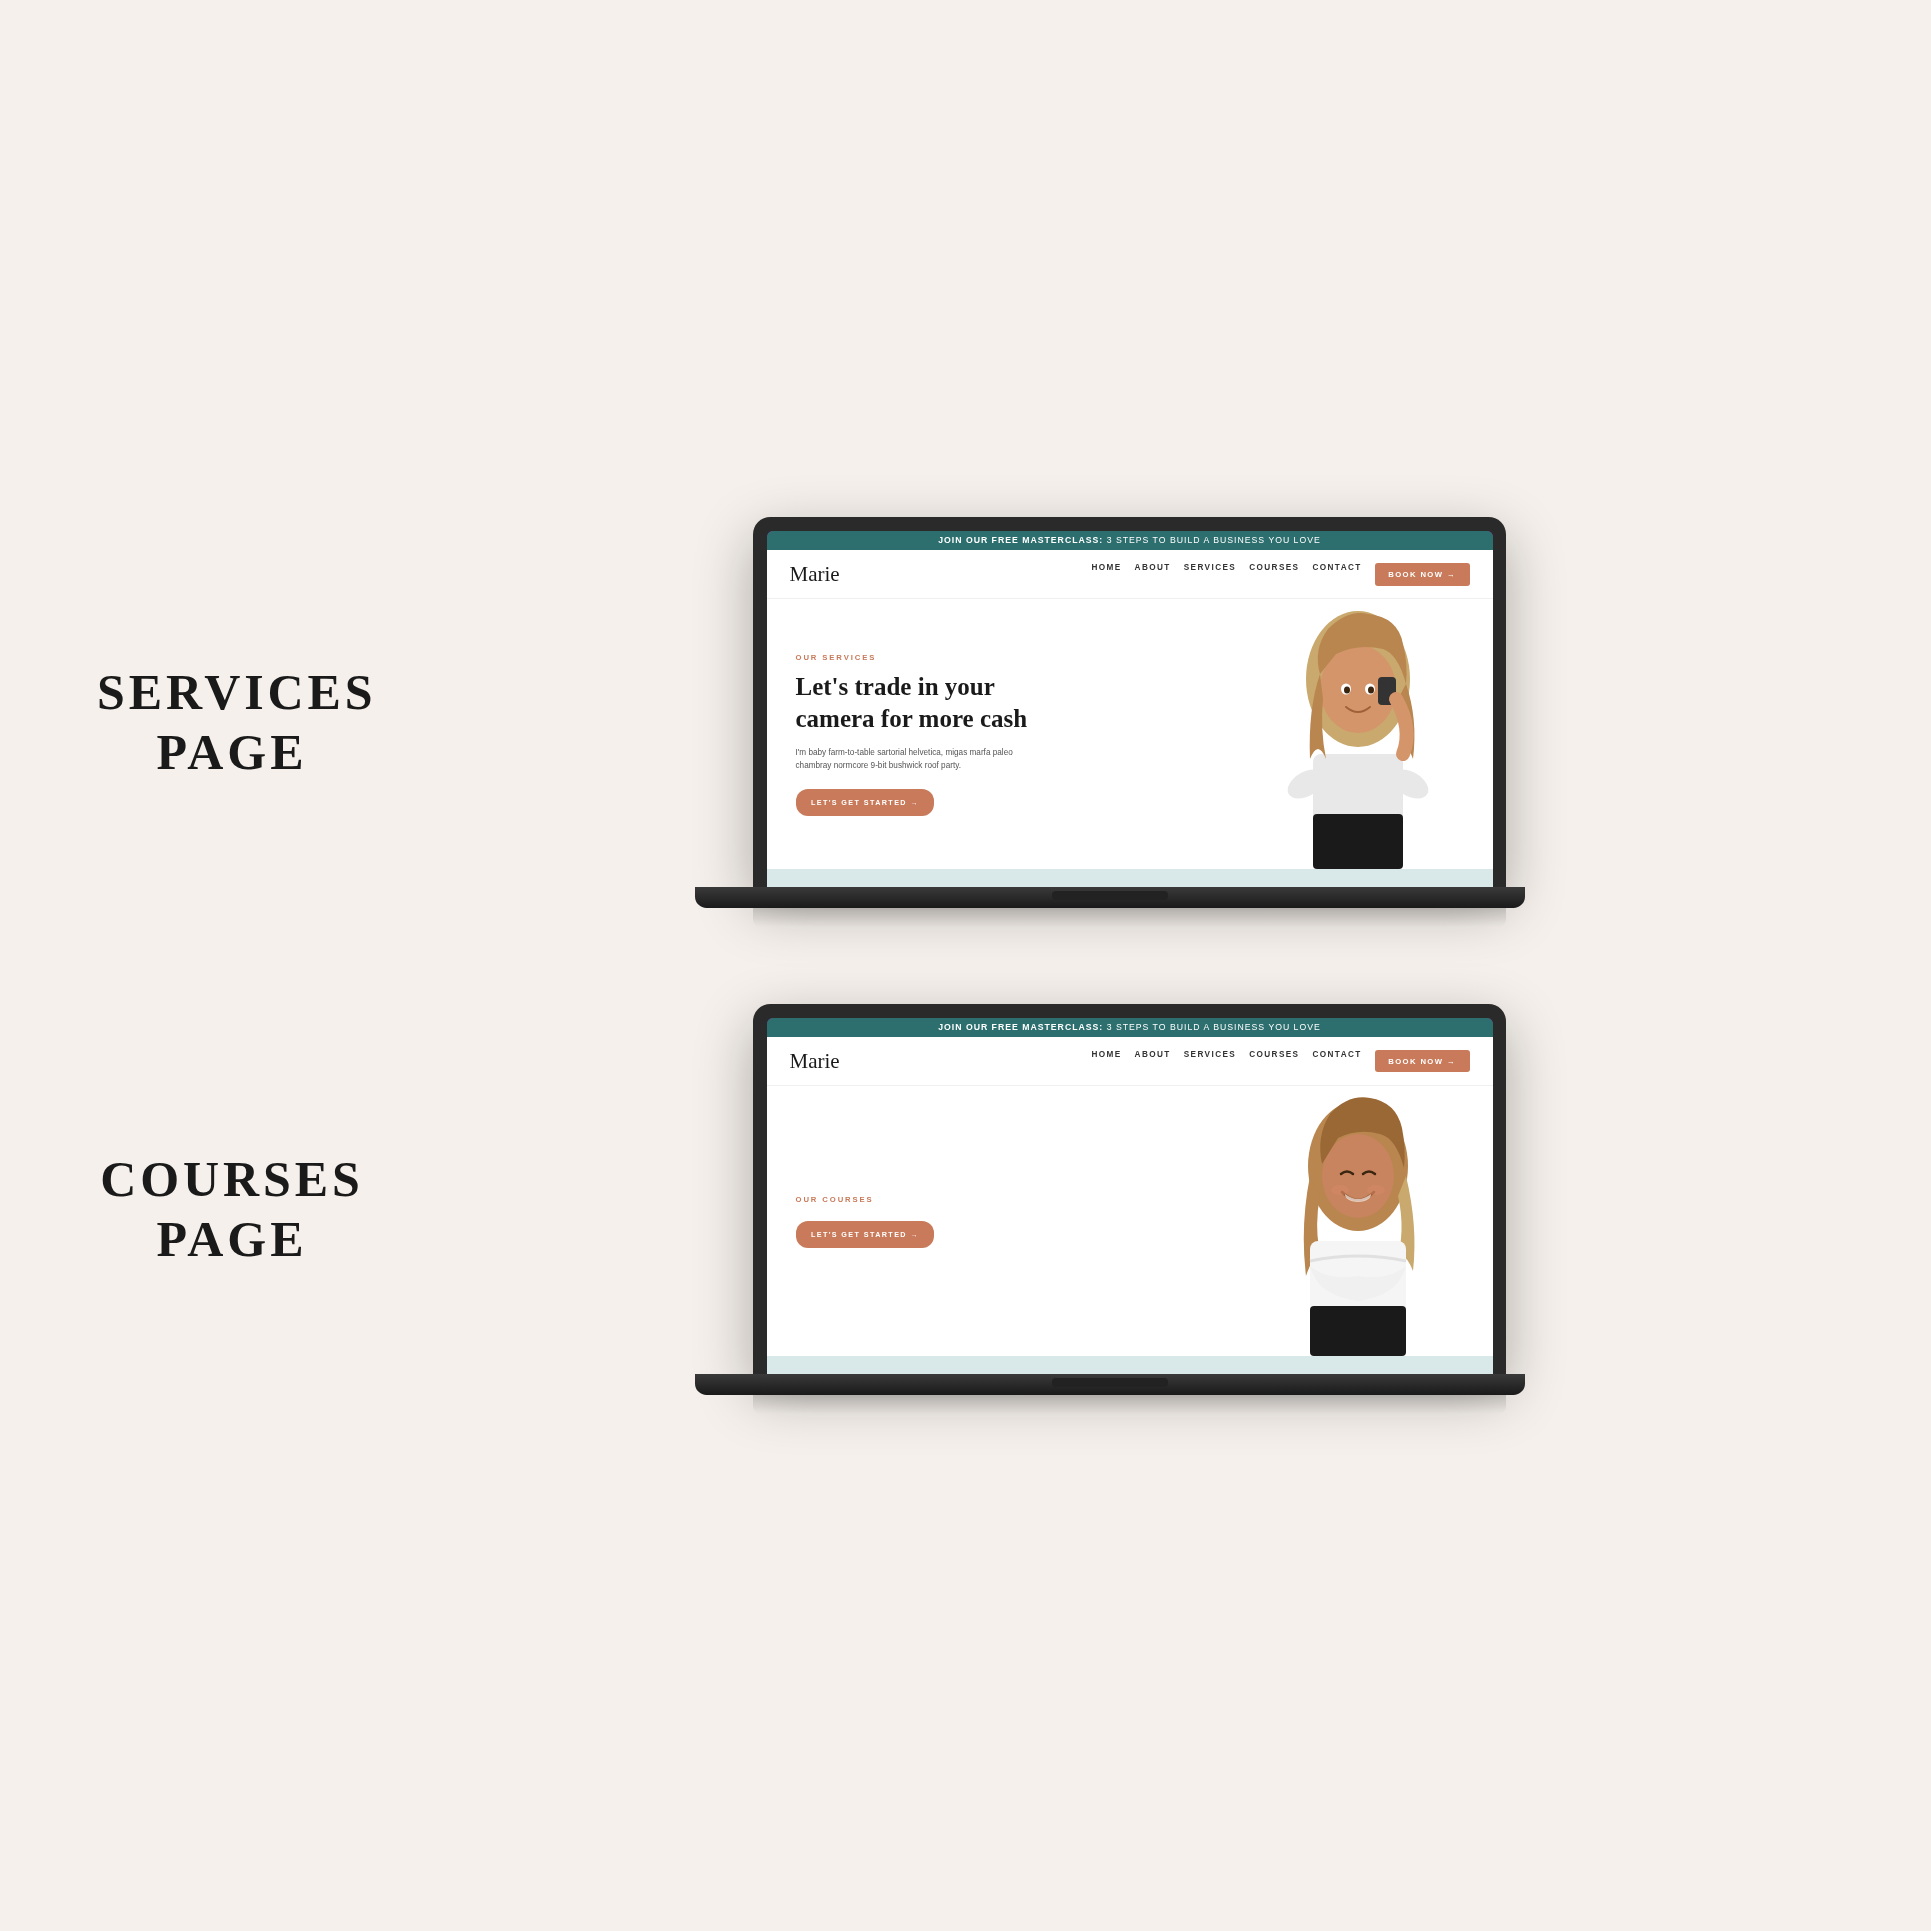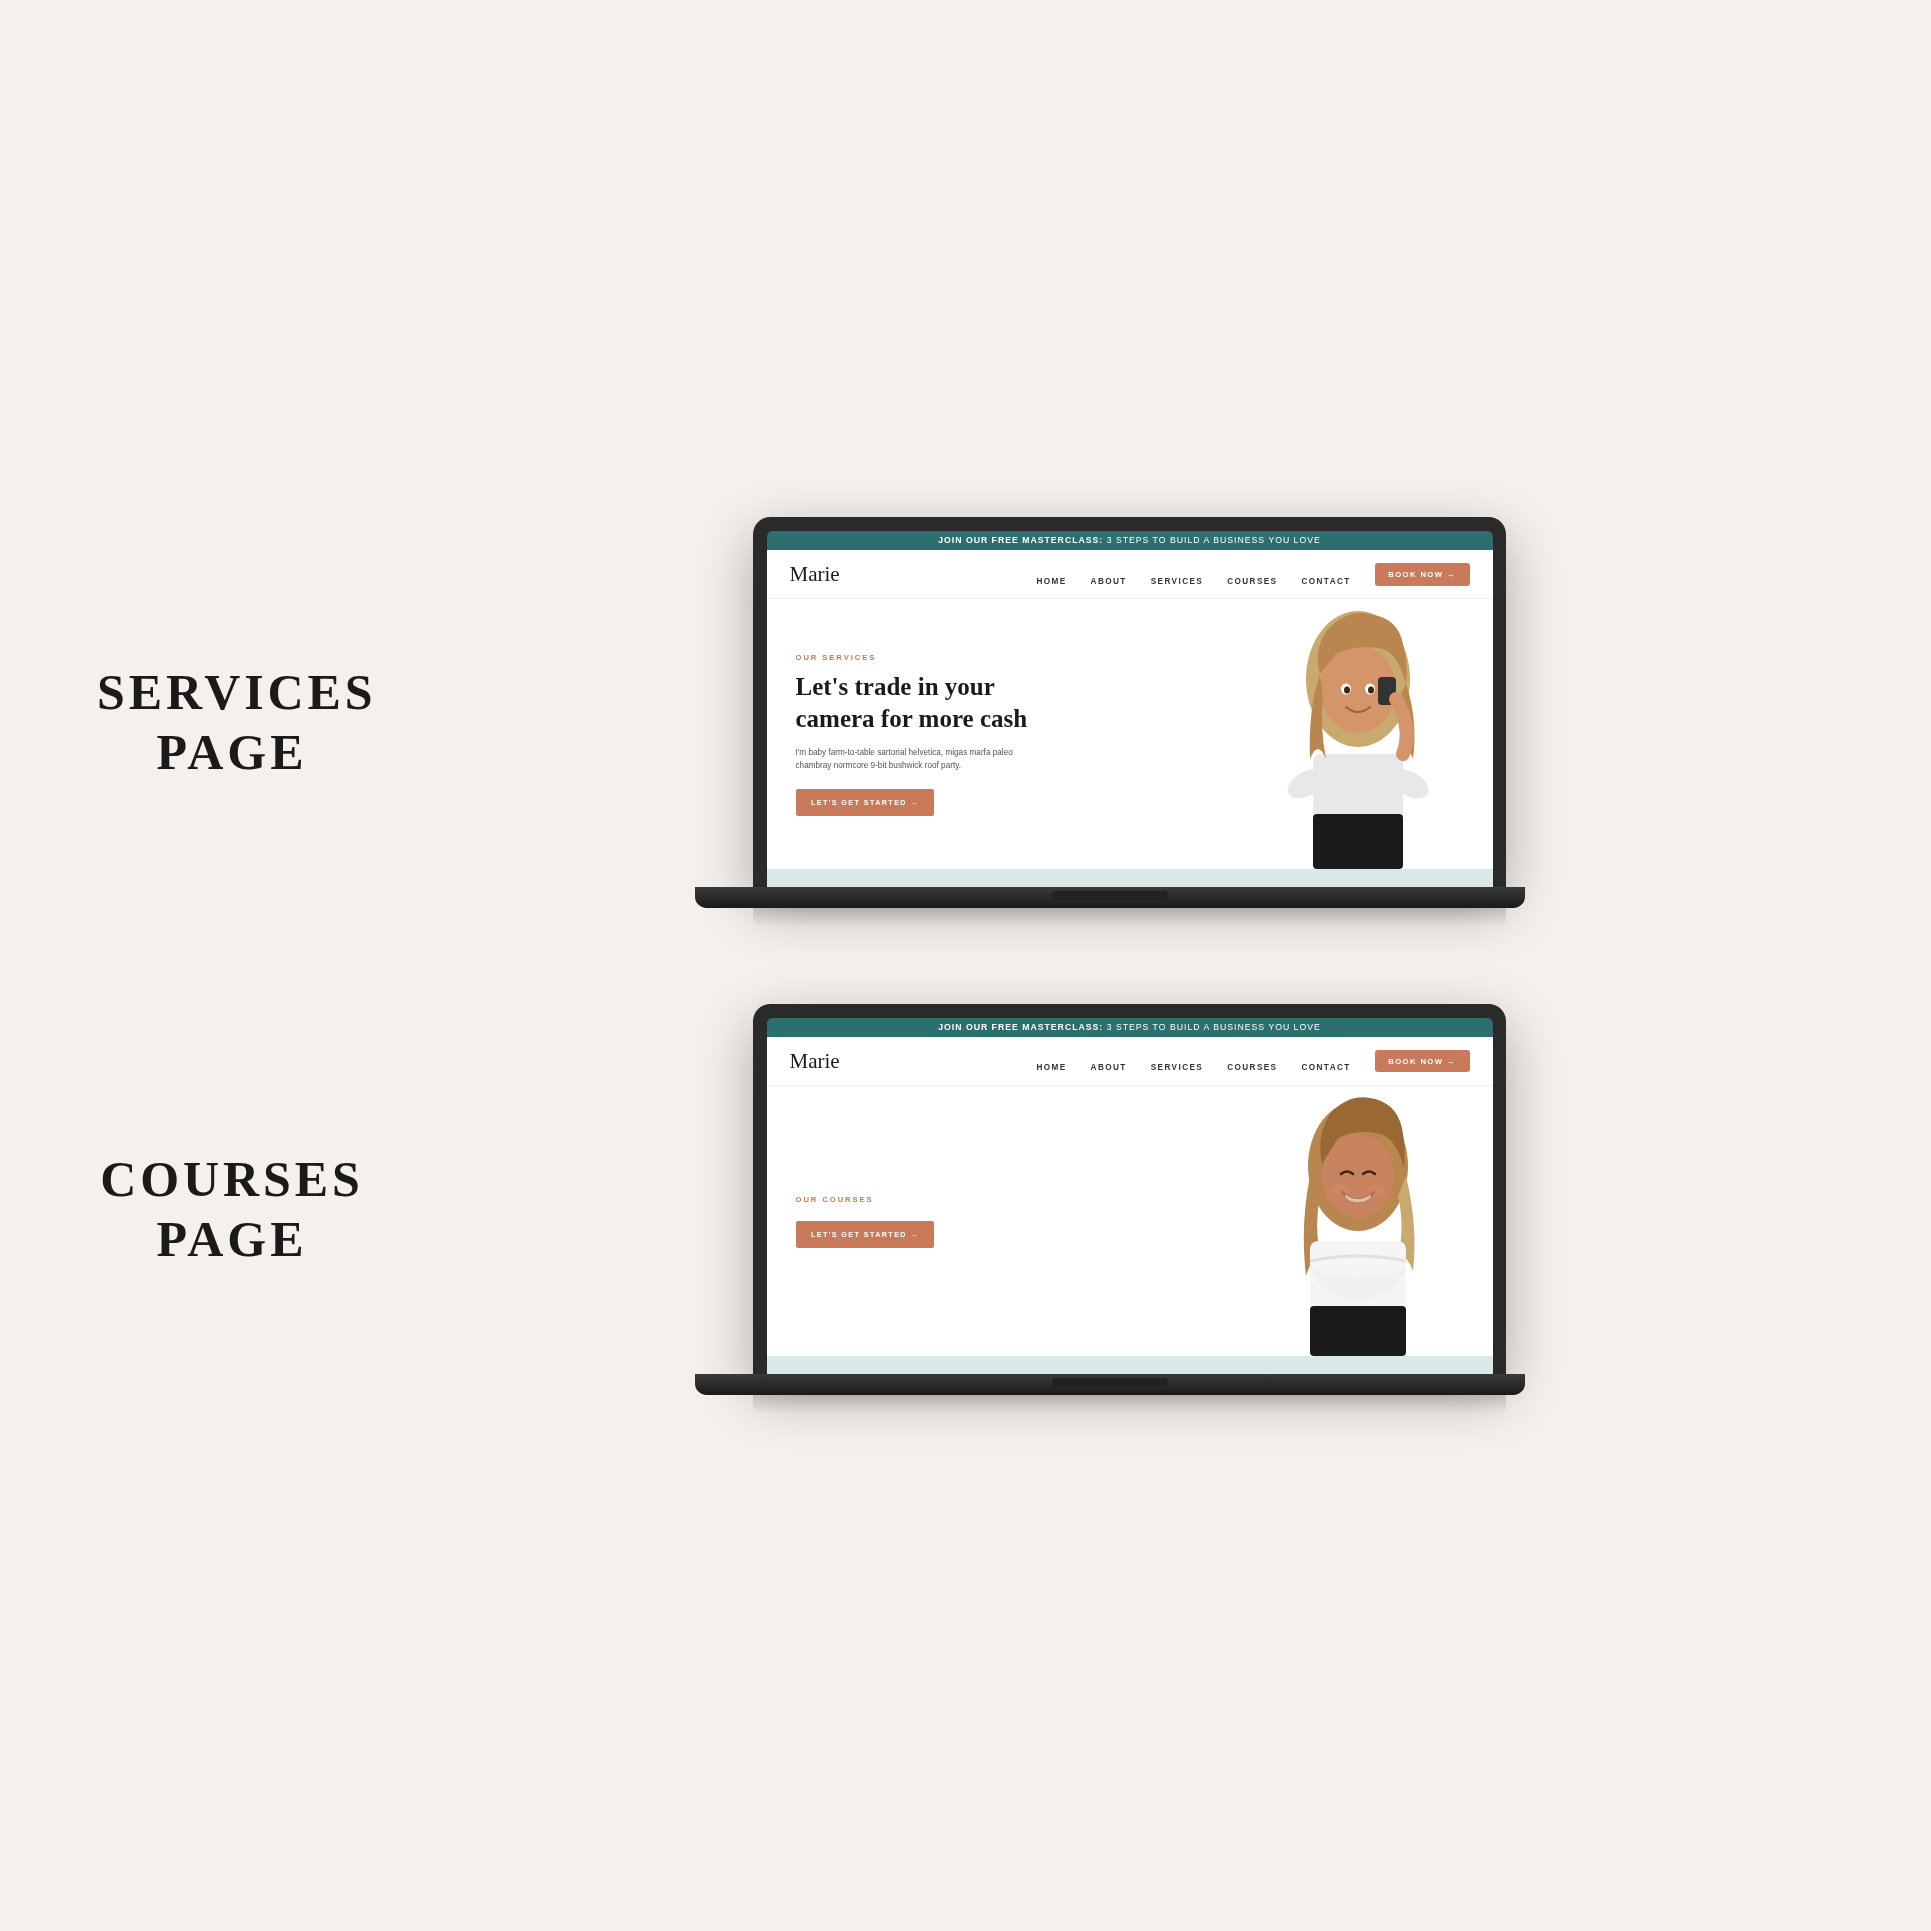--- a/index.html
+++ b/index.html
@@ -120,22 +120,22 @@
     }
 
     .site-logo {
       font-family: 'Georgia', serif;
       font-size: 21px;
       color: #1a1a1a;
     }
 
     .nav-links {
       display: flex;
-      align-items: flex-end;
-      gap: 24px;
+      align-items: flex-start;
+      gap: 13px;
     }
 
     .nav-links a {
       font-family: Arial, sans-serif;
       font-size: 8.2px;
       font-weight: 600;
       letter-spacing: 1.4px;
       color: #333;
       text-decoration: none;
       text-transform: uppercase;
@@ -197,21 +197,21 @@
     .hero-cta {
       display: inline-block;
       background: #c87a5a;
       color: #fff;
       font-family: Arial, sans-serif;
       font-size: 7.2px;
       font-weight: 700;
       letter-spacing: 1.4px;
       text-transform: uppercase;
       padding: 8.7px 15.4px;
-      border-radius: 2px;
+      border-radius: 12px;
       text-decoration: none;
     }
 
     .hero-image-area {
       width: 270px;
       flex-shrink: 0;
       position: relative;
       height: 270px;
       display: flex;
       align-items: flex-end;

